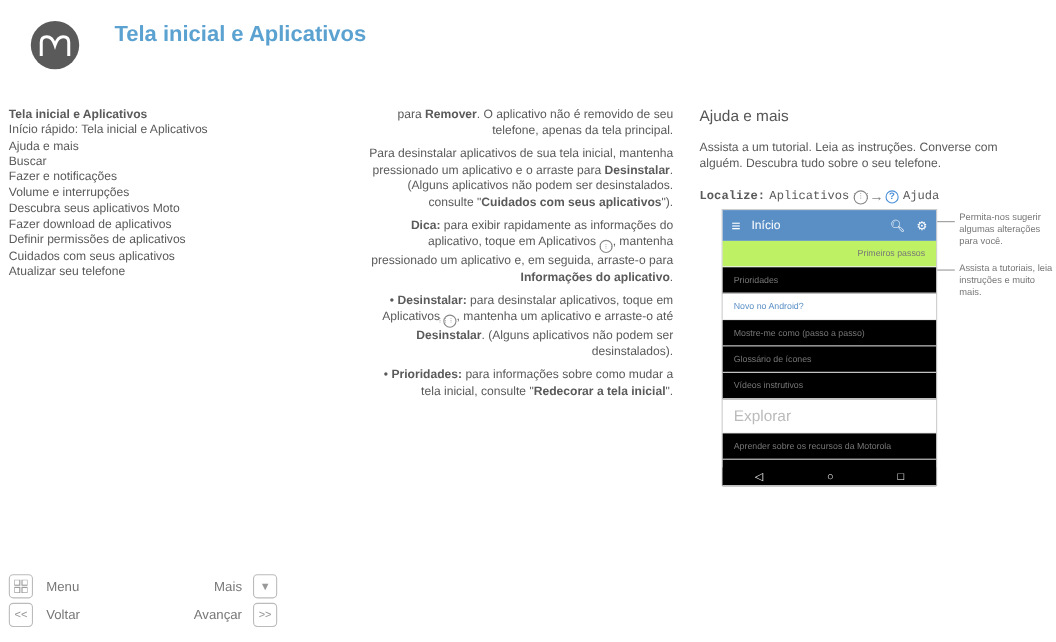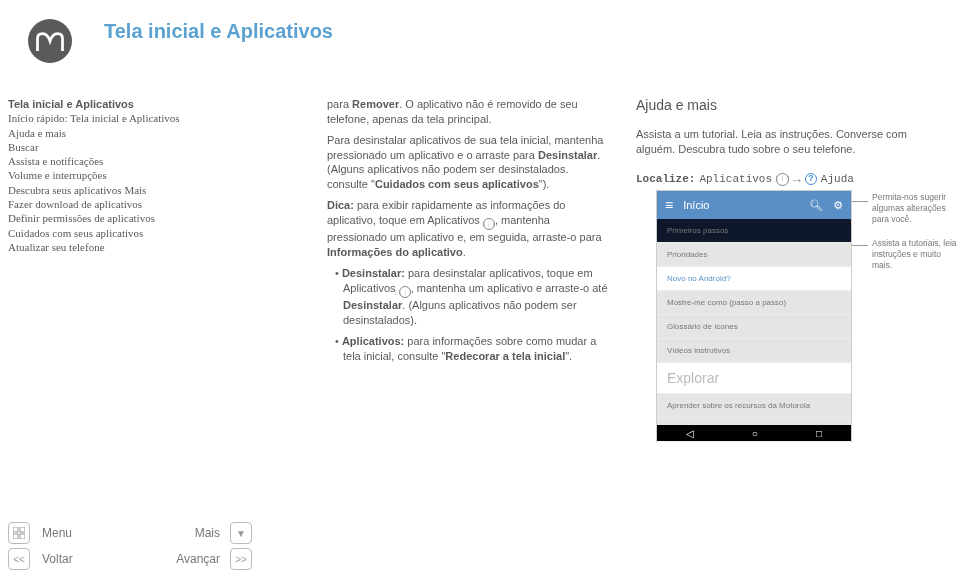--- a/index.html
+++ b/index.html
@@ -41,32 +41,31 @@
       line-height: 1.3;
     }
     .col-left .heading {
       font-weight: bold;
       color: #5a5a5a;
       font-size: 11px;
     }
     .col-left .item {
       color: #5a5a5a;
       font-size: 11px;
-      font-family: Liberation Serif, serif;
     }
     .col-mid {
       position: absolute;
       left: 327px;
       top: 97px;
       width: 285px;
       line-height: 1.35;
       font-size: 11px;
       color: #5a5a5a;
     }
-    .col-mid p { margin-bottom: 6px; }
+    .col-mid p { margin-bottom: 6px; text-align: right; }
     .col-mid .bullet {
       margin-left: 8px;
       text-indent: -8px;
       padding-left: 8px;
     }
     .col-right {
       position: absolute;
       left: 636px;
       top: 97px;
       width: 310px;
@@ -135,22 +134,22 @@
       padding: 6px 8px;
       display: flex;
       align-items: center;
       gap: 10px;
       font-size: 11px;
     }
     .phone-bar .hamburger { font-size: 14px; }
     .phone-bar .spacer { flex: 1; }
     .phone-bar .magnify { font-size: 11px; }
     .phone-bar .gear { font-size: 11px; }
-    .phone-section-primary { background: #0f172a; color: #777; padding: 7px 10px; border-bottom: 1px solid #eee; font-size: 8px;}
-    .phone-section { background: #e5e5e5; color: #777; padding: 7px 10px; border-bottom: 1px solid #eee; font-size: 8px;}
+    .phone-section-primary { background: #bef264; color: #777; padding: 7px 10px; border-bottom: 1px solid #eee; font-size: 8px; text-align: right;}
+    .phone-section { background: #000000; color: #777; padding: 7px 10px; border-bottom: 1px solid #eee; font-size: 8px;}
     .phone-blue { color: #5a8fc6; font-size: 8px; padding: 7px 10px; border-bottom: 1px solid #eee;}
     .phone-light { color: #bbb; font-size: 14px; padding: 7px 10px; border-bottom: 1px solid #eee;}
     .phone-nav {
       position: absolute;
       bottom: 0; left: 0; right: 0;
       height: 16px;
       background: #000;
       color: #fff;
       display: flex;
       justify-content: space-around;
@@ -227,44 +226,44 @@
   </svg>
 </div>
 
 <div class="page-title">Tela inicial e Aplicativos</div>
 
 <div class="col-left">
   <div class="heading">Tela inicial e Aplicativos</div>
   <div class="item">Início rápido: Tela inicial e Aplicativos</div>
   <div class="item">Ajuda e mais</div>
   <div class="item">Buscar</div>
-  <div class="item">Assista e notificações</div>
+  <div class="item">Fazer e notificações</div>
   <div class="item">Volume e interrupções</div>
-  <div class="item">Descubra seus aplicativos Mais</div>
+  <div class="item">Descubra seus aplicativos Moto</div>
   <div class="item">Fazer download de aplicativos</div>
   <div class="item">Definir permissões de aplicativos</div>
   <div class="item">Cuidados com seus aplicativos</div>
   <div class="item">Atualizar seu telefone</div>
 </div>
 
 <div class="col-mid">
   <p>
     <span>para </span><b>Remover</b><span>. O aplicativo não é removido de seu telefone, apenas da tela principal.</span>
   </p>
   <p>
     <span>Para desinstalar aplicativos de sua tela inicial, mantenha pressionado um aplicativo e o arraste para </span><b>Desinstalar</b><span>. (Alguns aplicativos não podem ser desinstalados. consulte "</span><b>Cuidados com seus aplicativos</b><span>").</span>
   </p>
   <p>
     <b>Dica:</b><span> para exibir rapidamente as informações do aplicativo, toque em Aplicativos </span><span class="apps-icon-inline">⋮⋮⋮</span><span>, mantenha pressionado um aplicativo e, em seguida, arraste-o para </span><b>Informações do aplicativo</b><span>.</span>
   </p>
   <p class="bullet">
     • <b>Desinstalar:</b><span> para desinstalar aplicativos, toque em Aplicativos </span><span class="apps-icon-inline">⋮⋮⋮</span><span>, mantenha um aplicativo e arraste-o até </span><b>Desinstalar</b><span>. (Alguns aplicativos não podem ser desinstalados).</span>
   </p>
   <p class="bullet">
-    • <b>Aplicativos:</b><span> para informações sobre como mudar a tela inicial, consulte "</span><b>Redecorar a tela inicial</b><span>".</span>
+    • <b>Prioridades:</b><span> para informações sobre como mudar a tela inicial, consulte "</span><b>Redecorar a tela inicial</b><span>".</span>
   </p>
 </div>
 
 <div class="col-right">
   <h2>Ajuda e mais</h2>
   <p>Assista a um tutorial. Leia as instruções. Converse com alguém. Descubra tudo sobre o seu telefone.</p>
   <p class="localize-line">
     <b>Localize:</b>
     <span>Aplicativos</span>
     <span class="apps-icon">⋮⋮⋮</span>

